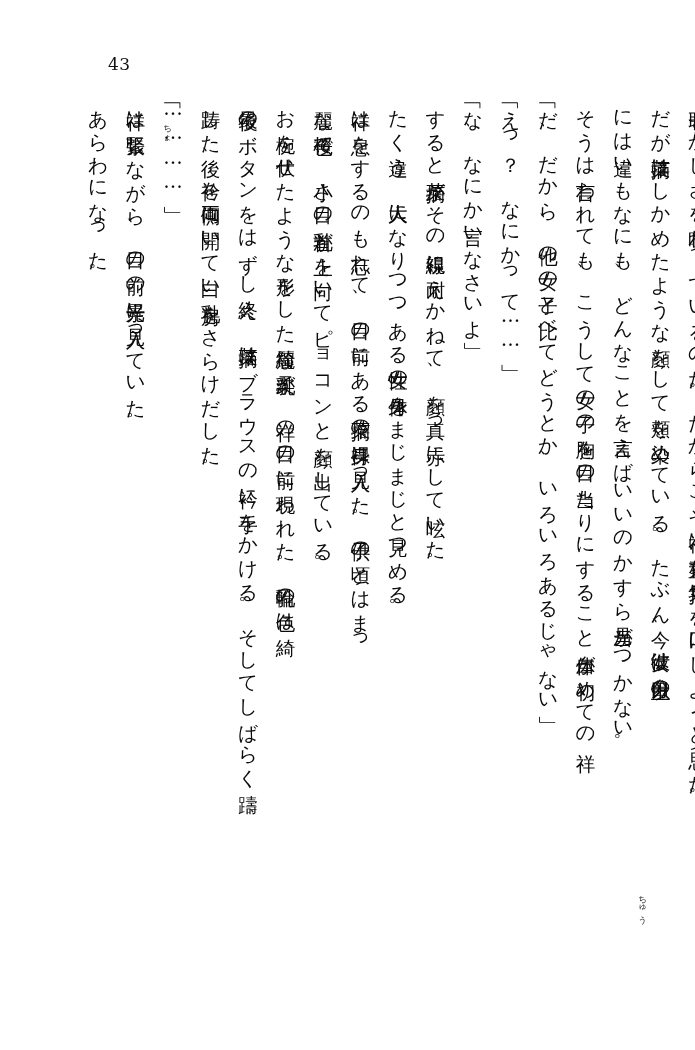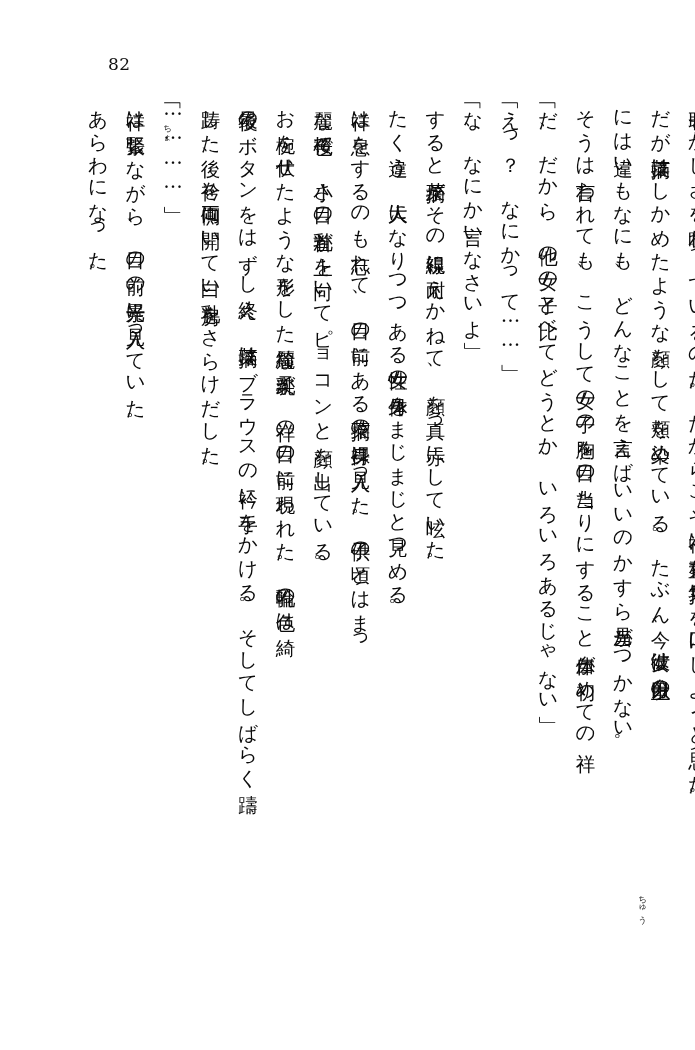--- a/index.html
+++ b/index.html
@@ -83,21 +83,21 @@
 
   #ruby-chuu { right: 523px; top: 119px; }
   #ruby-chuu2 { right: 48px; top: 890px; }
 
 </style>
 </head>
 <body>
 
 <div id="page">
 
-  <div id="page-number">82</div>
+  <div id="page-number">43</div>
 
   <div id="text-block">
     <div class="vcol">あらわになった。</div>
     <div class="vcol">祥は緊張しながら、目の前の光景に見入っていた。</div>
     <div class="vcol">「…………」</div>
     <div class="vcol">踌した後、衿を両側に開いて白い乳房をさらけだした。</div>
     <div class="vcol">最後のボタンをはずし終え、菜摘はブラウスの衿に手をかける。そしてしばらく躊</div>
     <div class="vcol">お椀を伏せたような形をした綺麗な柔乳が、祥の目の前に現われた。乳輪の色は綺</div>
     <div class="vcol">麗な桜色で、小さ目の乳首が上を向いてピョコンと顔を出している。</div>
     <div class="vcol">祥は息をするのも忘れて、目の前にある菜摘の裸身に見入った。子供の頃とはまっ</div>

